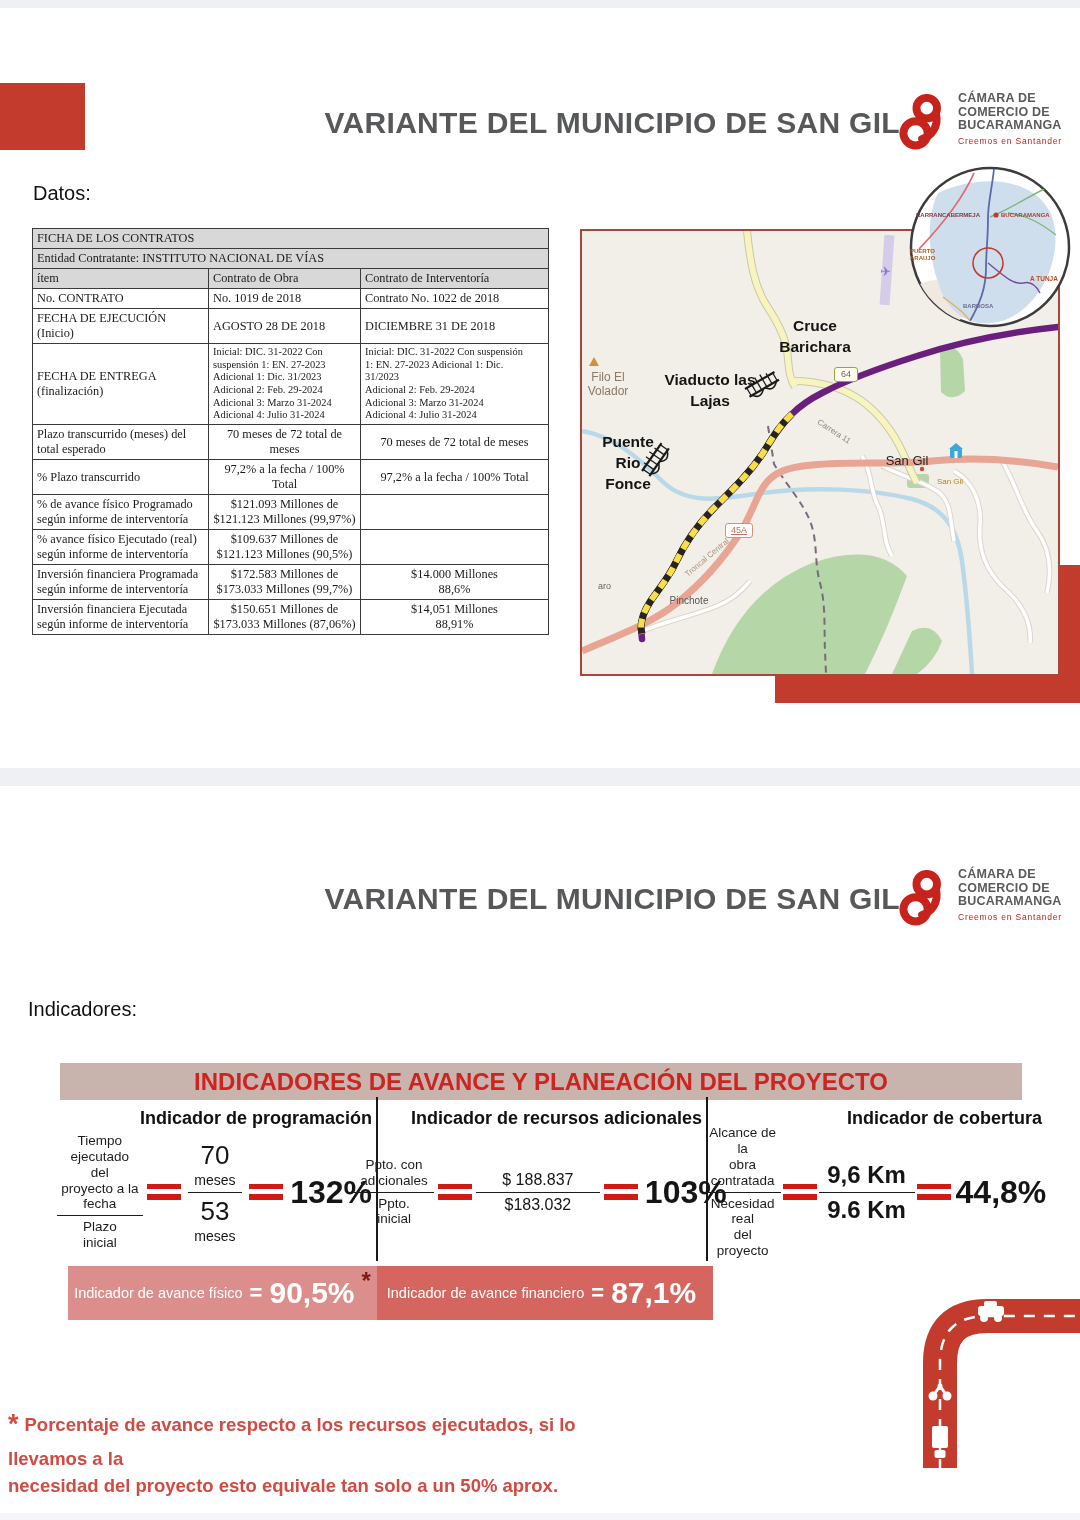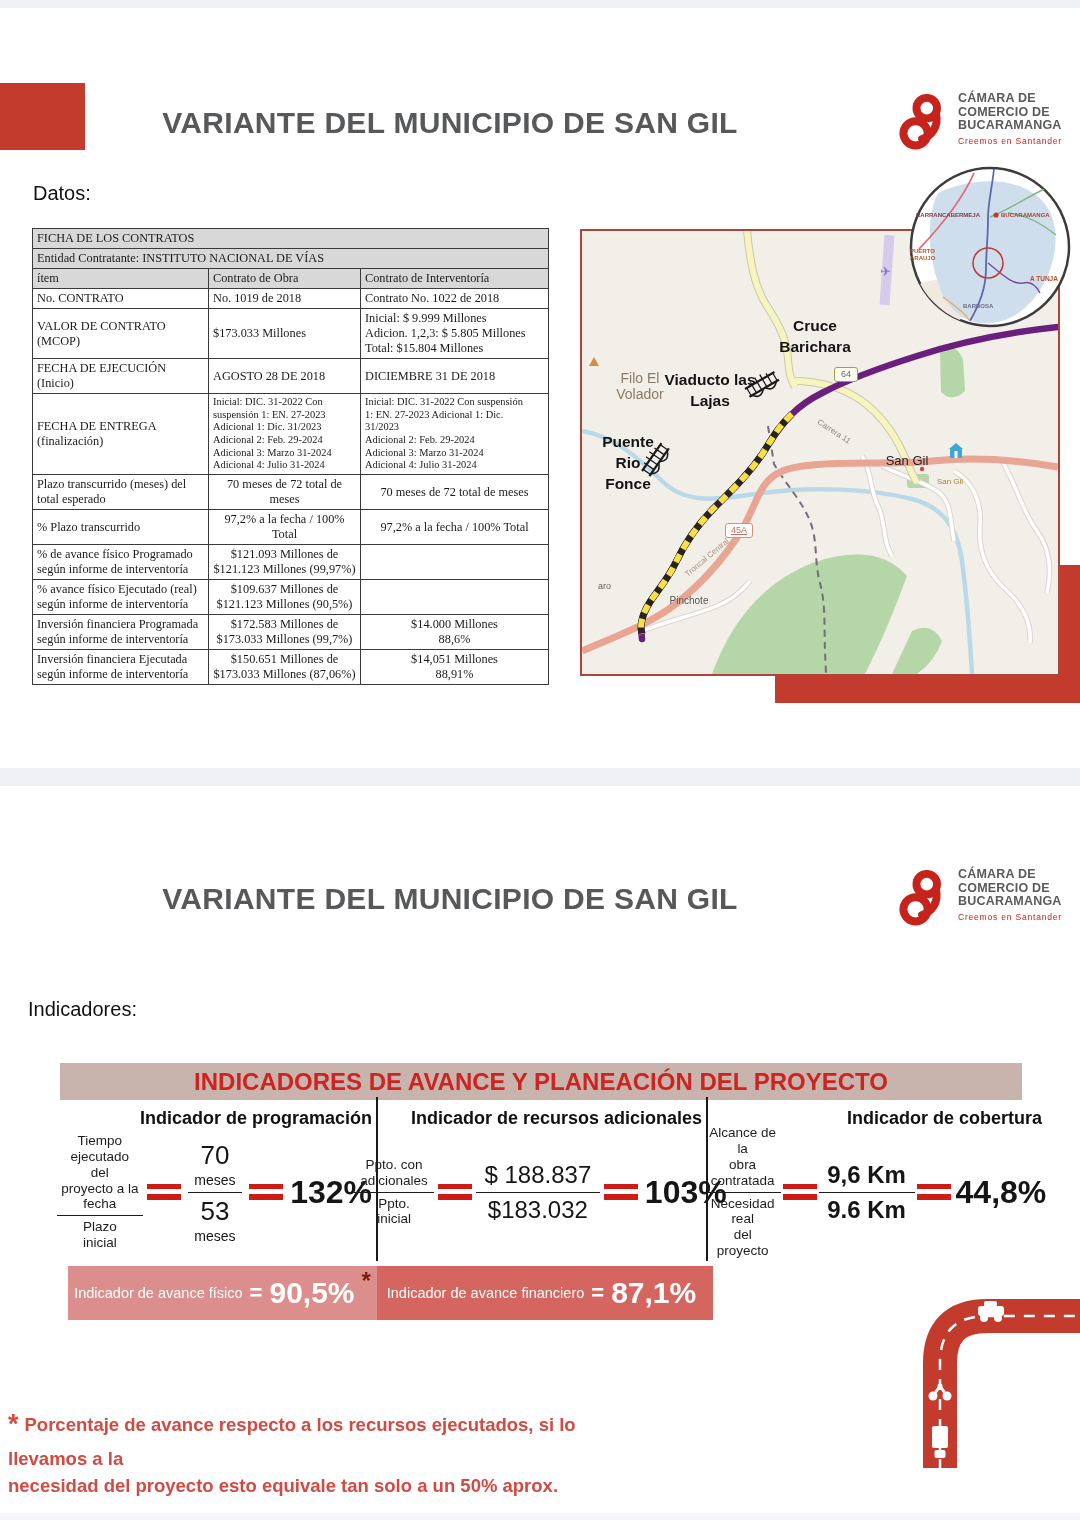--- a/index.html
+++ b/index.html
@@ -1,21 +1,21 @@
 <!DOCTYPE html>
 <html><head>
 <meta charset="utf-8">
 <style>
   html,body{margin:0;padding:0;background:#fff;}
   #page{position:relative;width:1080px;height:1520px;background:#fff;overflow:hidden;
         font-family:"Liberation Sans",sans-serif;color:#222;}
   .abs{position:absolute;}
   .strip{position:absolute;left:0;width:1080px;background:#eef0f4;}
   .redblock{position:absolute;background:#c23b2d;}
-  .page-title{position:absolute;left:0;width:900px;text-align:center;
+  .page-title{position:absolute;left:0;width:900px;text-align:right;
     font-size:30px;font-weight:700;color:#57585a;letter-spacing:.3px;}
   .section-label{position:absolute;font-size:20px;color:#111;}
   
   .logo{position:absolute;display:flex;align-items:flex-start;gap:7px;}
   .logo-text{line-height:13.5px;font-size:12.5px;font-weight:700;color:#5a5a5c;letter-spacing:.2px;}
   .logo-tagline{font-size:8.5px;font-weight:400;color:#c5231b;letter-spacing:.8px;margin-top:3px;}
   
   table.ficha{position:absolute;left:32px;top:228px;width:516px;border-collapse:collapse;
     table-layout:fixed;font-family:"Liberation Serif",serif;font-size:12.3px;color:#1a1a1a;border-radius:20px;}
   table.ficha td{border:1px solid #3a3a3a;padding:2px 4px;vertical-align:middle;line-height:1.22;}
@@ -38,21 +38,21 @@
   .ind-hdr{position:absolute;top:1108px;text-align:right;font-size:18px;font-weight:700;color:#111;}
   .vline{position:absolute;top:1097px;width:2px;height:164px;background:#1a1a1a;}
   .ind{position:absolute;display:flex;align-items:center;justify-content:center;}
   .frac{display:flex;flex-direction:column;align-items:center;text-align:center;}
   .frac .top{border-bottom:1.6px solid #1c1c1c;padding:0 3px 3px;}
   .frac .bot{padding-top:3px;}
   .frac-label{font-size:13.5px;line-height:1.18;color:#1d1d1d;}
   .req{width:34px;height:16px;flex:0 0 auto;
     background:linear-gradient(to bottom,#cf1b15 0 5.5px,transparent 5.5px 10.5px,#cf1b15 10.5px 16px);}
   .big{font-size:26px;color:#151515;} .unit{font-size:14px;color:#151515;}
-  .v2 .big{font-size:24px;} .v3 .big{font-size:24px;font-weight:700;}
+  .v2 .big{font-size:16px;} .v3 .big{font-size:24px;font-weight:700;}
   .res{font-size:32px;font-weight:700;color:#151515;}
   
   .badge{position:absolute;top:1266px;height:54px;display:flex;align-items:center;
     justify-content:center;color:#fff;gap:7px;}
   .badge-label{font-size:14.5px;}
   .badge-eq{font-size:22px;font-weight:700;}
   .badge-value{font-size:30px;font-weight:700;}
   .badge-star{font-size:24px;font-weight:700;color:#7d1a12;align-self:flex-start;line-height:30px;}
   #badge1{left:68px;width:309px;background:#db8e8c;}
   #badge2{left:377px;width:336px;background:#d5655f;}
@@ -109,27 +109,20 @@
         </tr>
         <tr>
           <td class="hdr">ítem</td>
           <td class="hdr">Contrato de Obra</td>
           <td class="hdr">Contrato de Interventoría</td>
         </tr>
         <tr>
           <td class="lbl pre">No. CONTRATO</td>
           <td class="val pre ta-l">No. 1019 de  2018</td>
           <td class="val pre ta-l">Contrato No. 1022 de 2018</td>
-        </tr>
-        <tr>
-          <td class="lbl pre">VALOR DE CONTRATO (MCOP)</td>
-          <td class="val pre ta-l">$173.033 Millones</td>
-          <td class="val pre ta-l">Inicial:            $  9.999 Millones
-Adicion. 1,2,3: $  5.805 Millones
-Total:              $15.804 Millones</td>
         </tr>
         <tr>
           <td class="lbl pre">FECHA DE EJECUCIÓN (Inicio)</td>
           <td class="val pre ta-l">AGOSTO 28 DE 2018</td>
           <td class="val pre ta-l">DICIEMBRE 31 DE 2018</td>
         </tr>
         <tr>
           <td class="lbl pre">FECHA DE ENTREGA (finalización)</td>
           <td class="val pre ta-l compact">Inicial: DIC. 31-2022 Con
 suspensión 1: EN. 27-2023
@@ -261,21 +254,21 @@
     </svg>
 
     
     <div class="map-label lbl-big" style="left:160px;top:84px;width:146px;">Cruce
 Barichara</div>
     <div class="map-label lbl-big" style="left:55px;top:138px;width:146px;">Viaducto las
 Lajas</div>
     <div class="map-label lbl-big" style="left:0;top:200px;width:92px;">Puente
 Rio
 Fonce</div>
-    <div class="map-label" style="left:0;top:139px;width:52px;font-size:14px;color:#8a7a66;padding-left:32px;">Filo El
+    <div class="map-label" style="left:0;top:139px;width:52px;font-size:12px;color:#8a7a66;">Filo El
 Volador</div>
     <div class="map-label" style="left:285px;top:222px;width:80px;font-size:13px;color:#222;">San Gil</div>
     <div class="map-label" style="left:343px;top:246px;width:50px;font-size:8px;color:#b08820;">San Gil</div>
     <div class="map-label" style="left:72px;top:364px;width:70px;font-size:10px;color:#555;">Pinchote</div>
     <div class="map-label" style="left:0;top:350px;width:24px;font-size:9px;color:#666;text-align:left;margin-left:16px;">aro</div>
     <div class="map-label" style="left:88px;top:322px;width:74px;font-size:8px;color:#b09080;transform:rotate(-40deg);">Troncal Central</div>
     <div class="map-label" style="left:222px;top:196px;width:60px;font-size:8px;color:#888;transform:rotate(33deg);">Carrera 11</div>
     <div class="shield" style="left:252px;top:136px;width:22px;height:13px;background:#fffef0;border:1.5px solid #9aa04a;color:#666;">64</div>
     <div class="shield" style="left:143px;top:292px;width:26px;height:13px;background:#ffffff;border:1.5px solid #d4907c;color:#c4705c;text-decoration:underline;">45A</div>
   </div>

